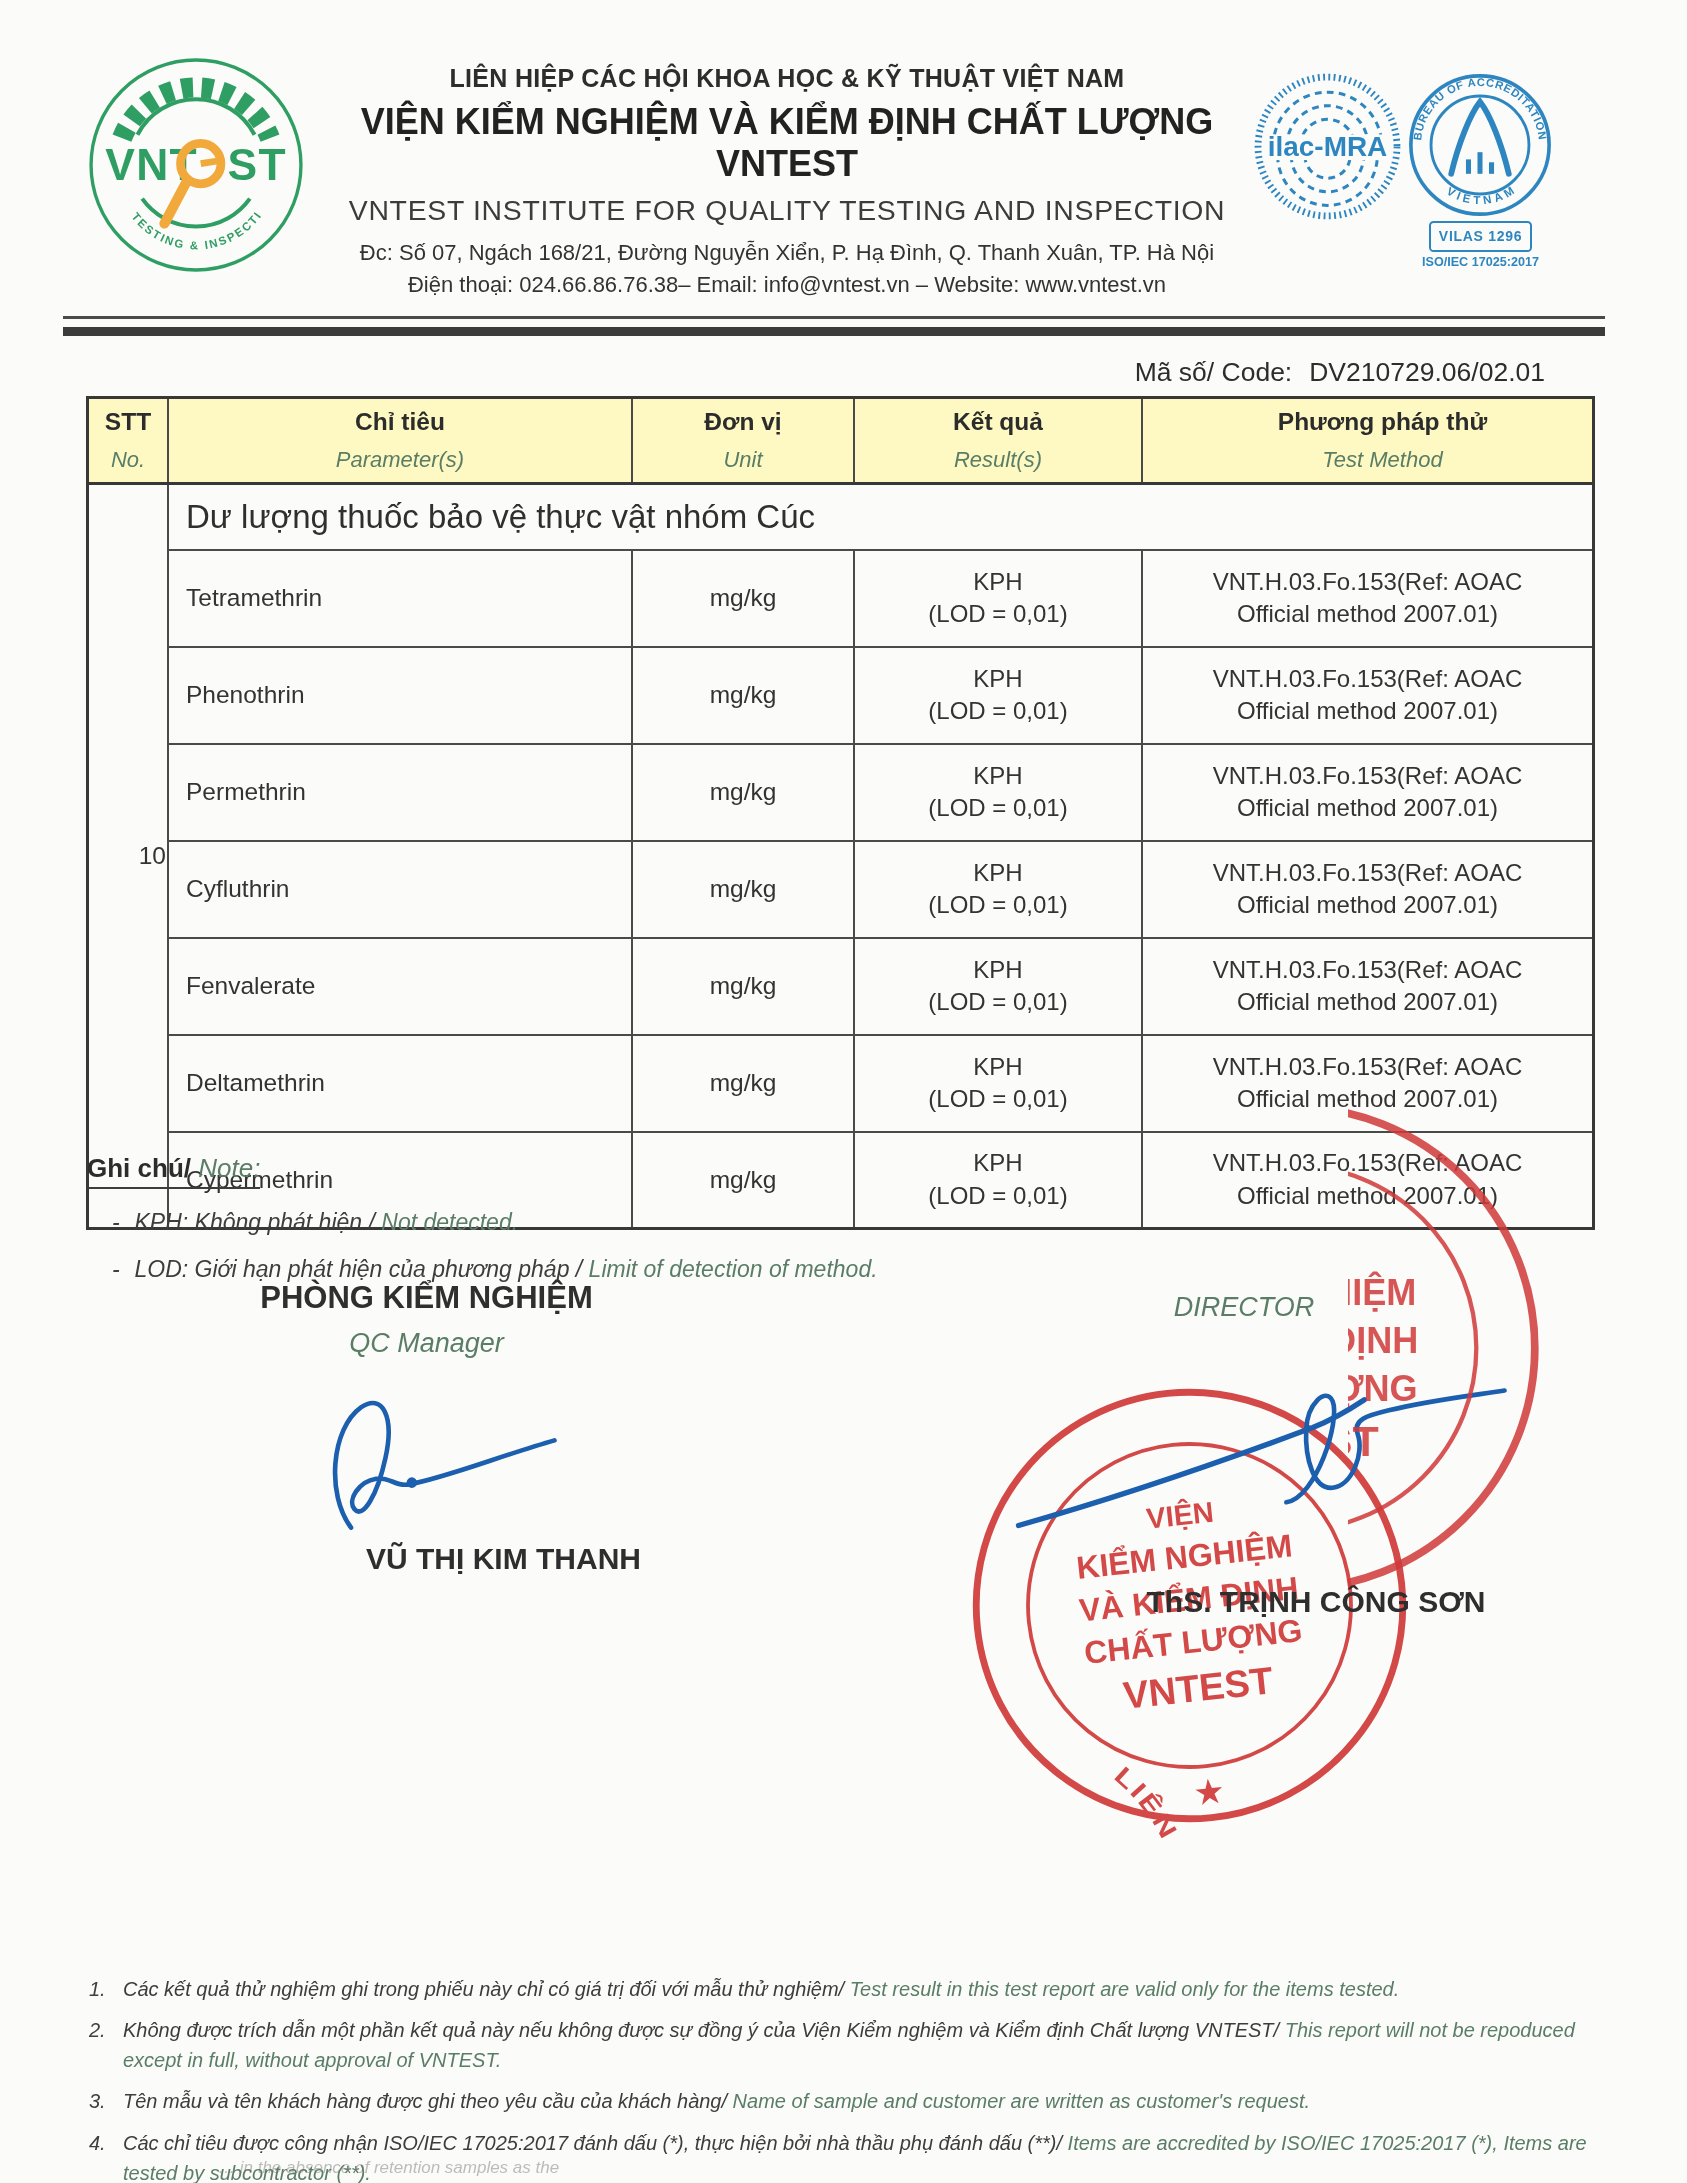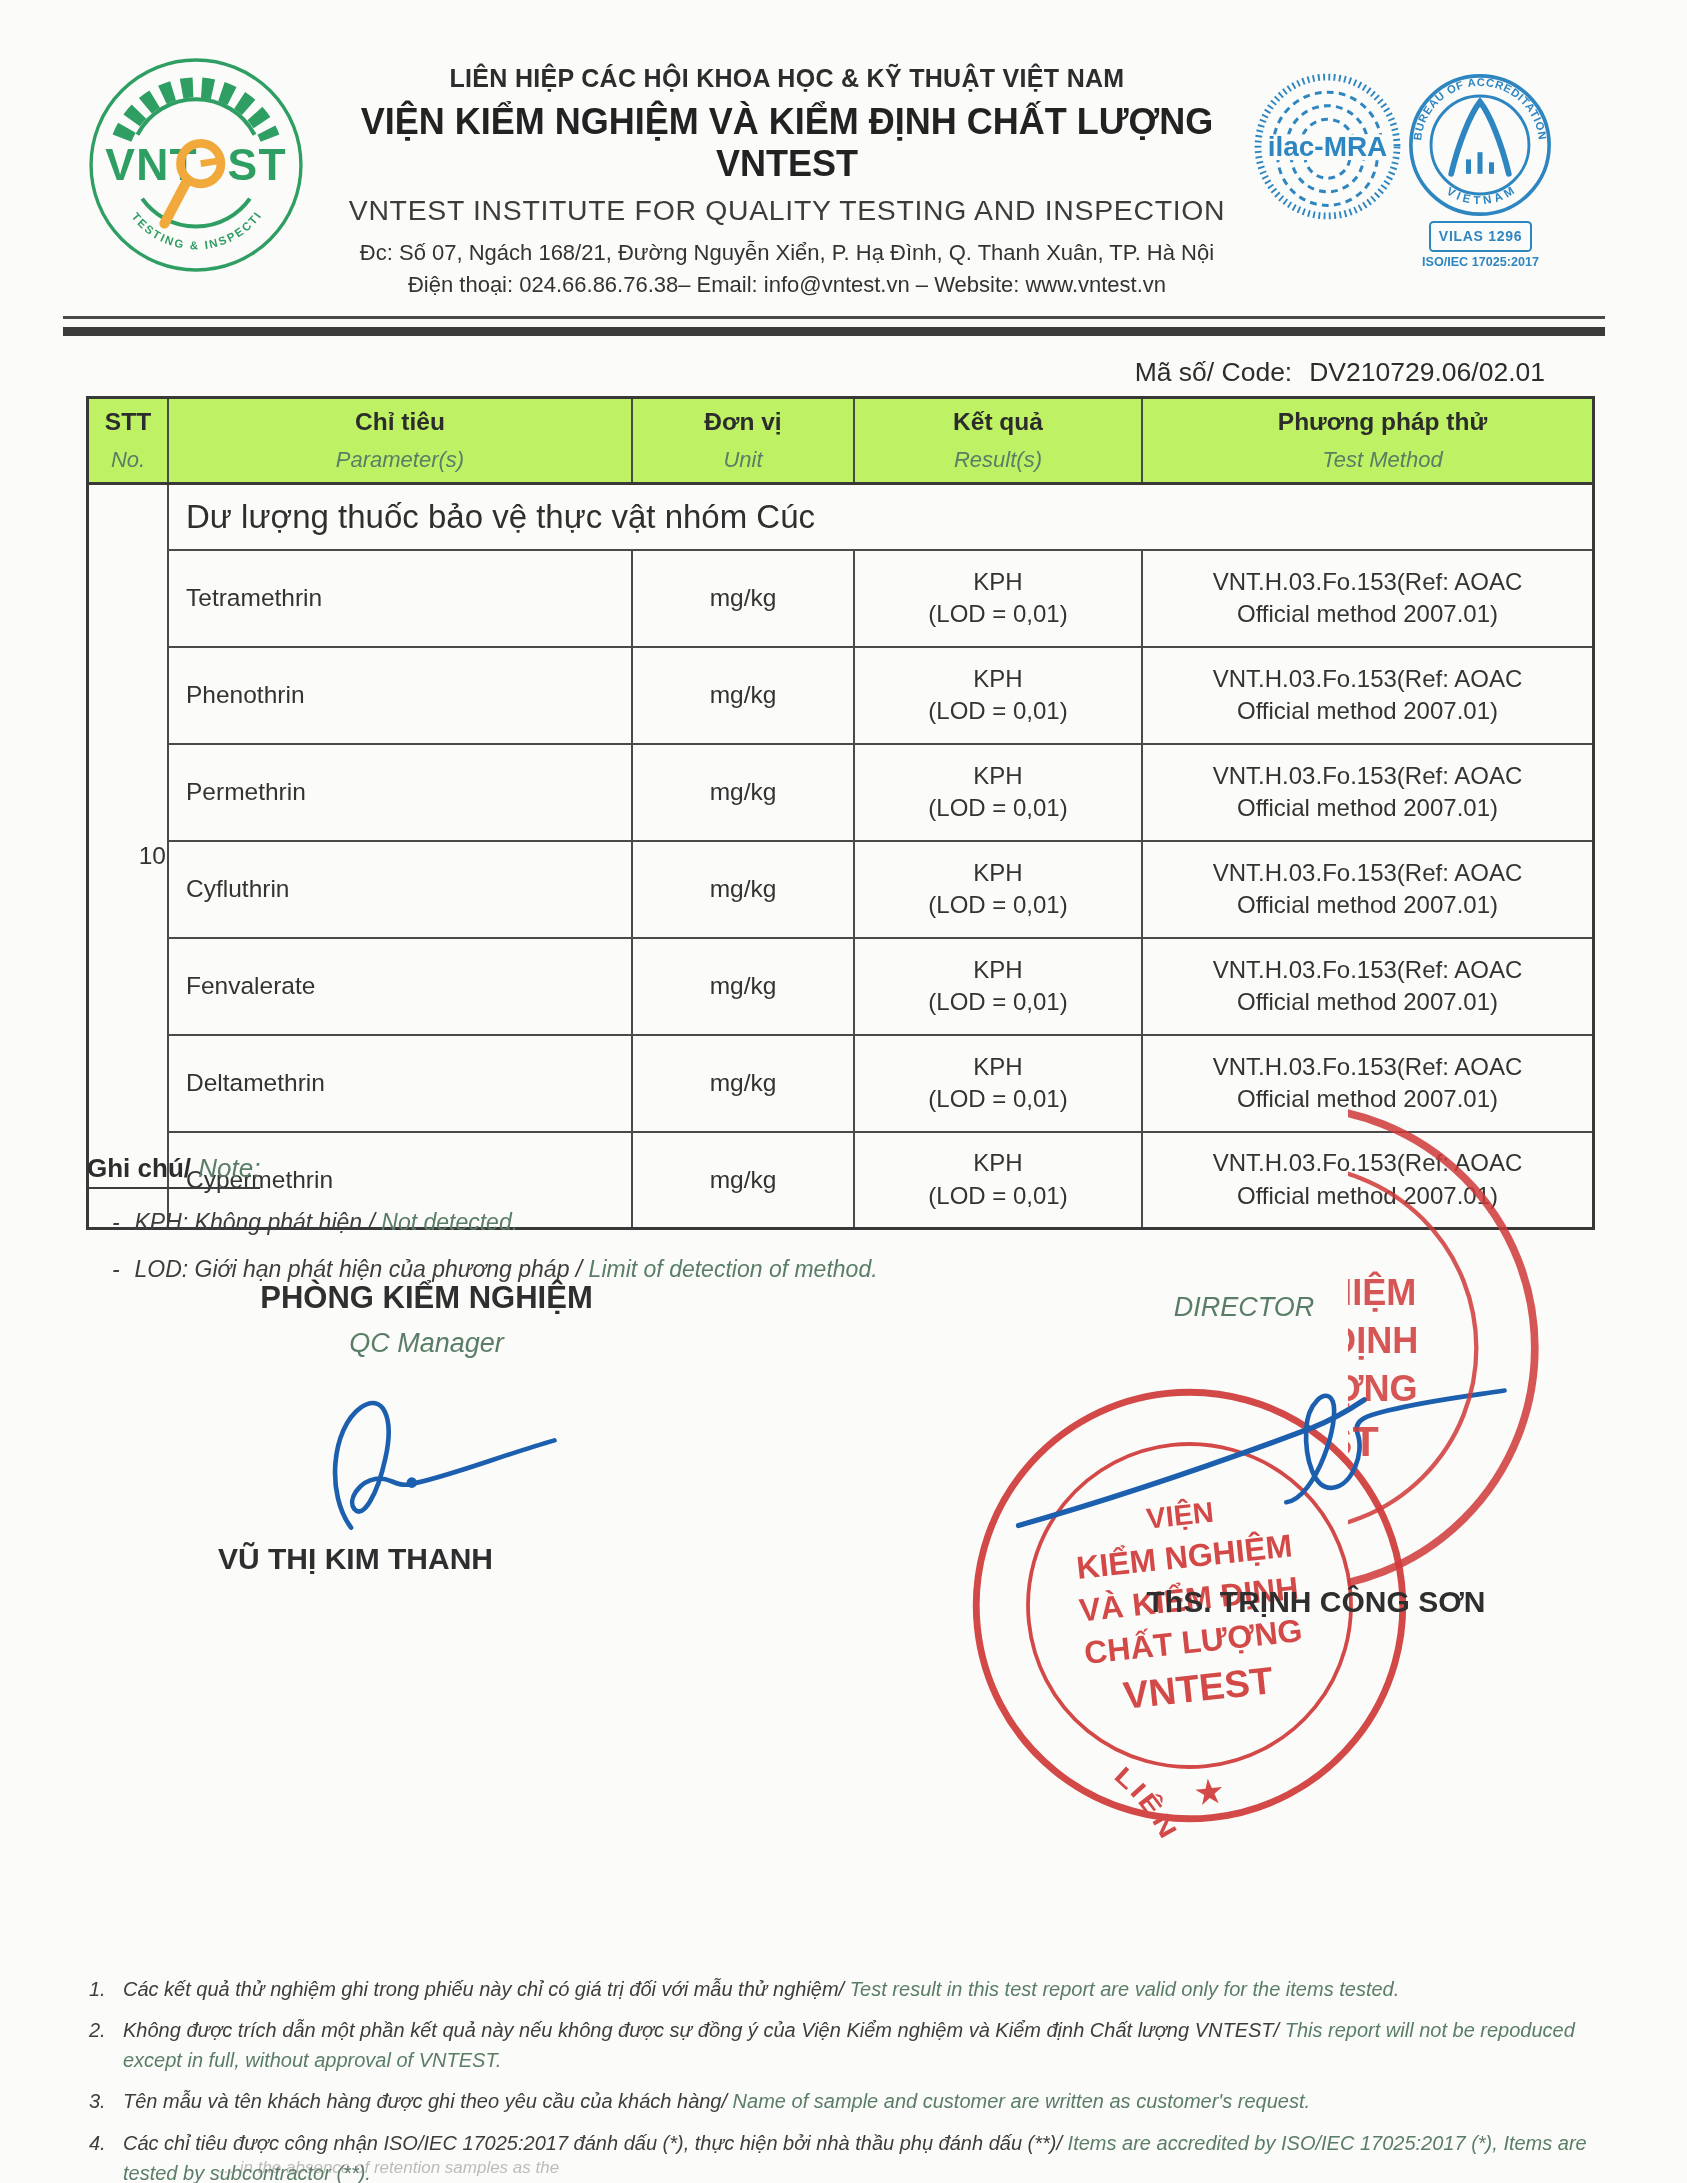--- a/index.html
+++ b/index.html
@@ -31,21 +31,21 @@
   .code-line .code-value{margin-left:17px;}
 
   
   table.report{position:absolute;left:86px;top:396px;width:1456px;border-collapse:collapse;
                table-layout:fixed;}
   table.report th,table.report td{border:2px solid #4a4a4a;}
   table.report{border:3.3px solid #383838;}
   table.report thead th{border-bottom:3.3px solid #383838;}
   th.c-stt{width:76px;} th.c-param{width:460px;} th.c-unit{width:218px;}
   th.c-result{width:284px;} th.c-method{width:417px;padding-left:31px;}
-  thead th{height:81px;vertical-align:middle;background:#bef264;}
+  thead th{height:81px;vertical-align:middle;background:#fef9c3;}
   .hvi{font-size:24.5px;font-weight:bold;color:#2c2c2c;}
   .hen{font-size:22px;font-style:italic;font-weight:normal;color:#5a7d66;margin-top:10.6px;}
   tr.group-row{height:66px;}
   td.group-cell{font-size:33px;color:#2f2f2f;padding-left:17px;}
   td.stt-cell{text-align:right;font-size:24.5px;color:#333;vertical-align:middle;}
   tr.data-row{height:97px;}
   td.param-cell{font-size:24.5px;color:#333;padding-left:17px;}
   td.unit-cell{font-size:24.5px;color:#333;text-align:center;}
   td.result-cell,td.method-cell{text-align:center;font-size:24px;color:#333;padding:4px 0;}
   .two-line div{margin:4.6px 0;}
@@ -59,21 +59,21 @@
   .note-item .dash{display:inline-block;width:22.5px;color:#3f3f3f;}
   .note-item .n-vi{color:#3d3d3d;}
   .note-item .n-en{color:#5a7d66;}
 
   
   .sig-left{position:absolute;left:208px;top:1280px;width:437px;text-align:center;}
   .sig-right-head{position:absolute;left:1029px;top:1280px;width:430px;text-align:center;}
   .sig-title{font-size:31px;font-weight:bold;color:#2f2f2f;}
   .sig-sub{font-size:27px;font-style:italic;color:#5a7d66;margin-top:12px;}
   .qc-sig{margin-top:22.5px;}
-  .sig-name-left{position:absolute;left:218px;top:1542px;width:423px;text-align:left;
+  .sig-name-left{position:absolute;left:218px;top:1542px;width:423px;text-align:right;
                  font-size:30px;font-weight:bold;color:#2e2e2e;}
   .sig-name-right{position:absolute;left:1111px;top:1585px;width:410px;text-align:center;
                   font-size:30px;font-weight:bold;color:#2e2e2e;}
 
   .stamp-main{position:absolute;left:961px;top:1377px;width:457px;height:457px;
               transform:rotate(-6deg);opacity:.92;}
   .director-sig{position:absolute;left:1002px;top:1360px;width:529px;height:192px;}
   .stamp-partial-clip{position:absolute;left:1348px;top:1090px;width:198px;height:513px;
                       overflow:hidden;opacity:.85;}
   .stamp-partial-clip svg{position:absolute;left:-312px;top:0;width:516px;height:516px;}

